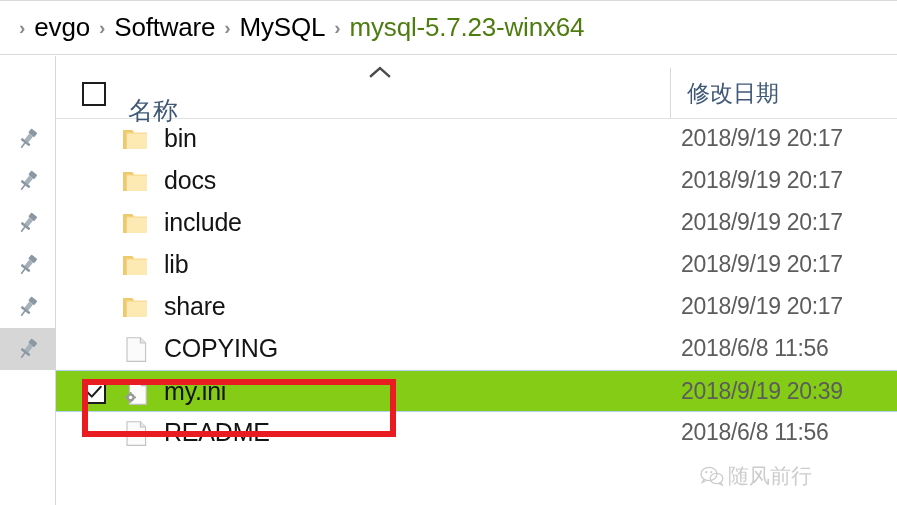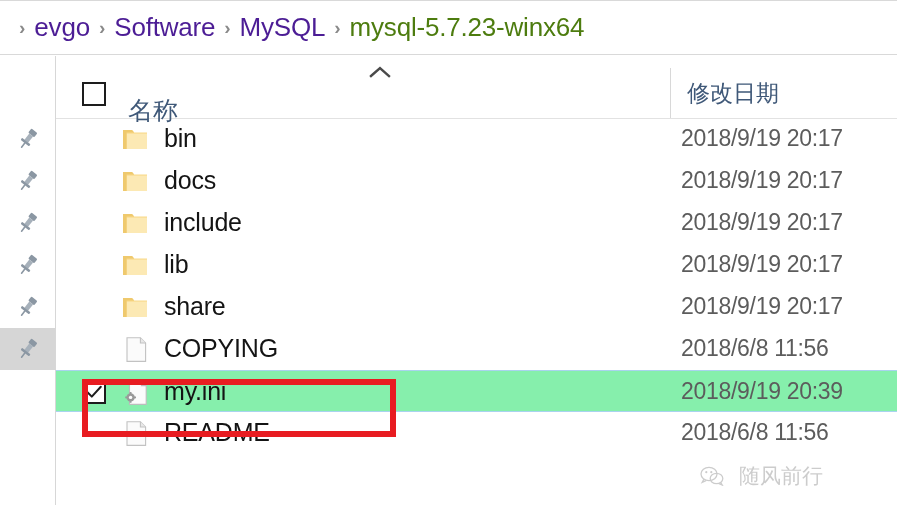--- a/index.html
+++ b/index.html
@@ -33,21 +33,21 @@
   .crumb-sep {
     color: #8a8a8a;
     font-size: 19px;
     font-weight: bold;
     padding: 0 9px;
     line-height: 1;
     user-select: none;
   }
   .crumb-label {
     font-size: 26px;
-    color: #4c1d95;
+    color: #000000;
     letter-spacing: -0.2px;
     white-space: nowrap;
   }
   .crumb-label.last {
     color: #4d7c0f;
   }
 
   
   .left-rail {
     position: absolute;
@@ -140,21 +140,21 @@
     left: 0;
     top: 62px;
     width: 841px;
   }
   .file-row {
     position: relative;
     height: 42px;
     width: 841px;
   }
   .file-row.selected {
-    background: #86efac;
+    background: #84cc16;
     border-top: 1px solid #a9d3ef;
     border-bottom: 1px solid #a9d3ef;
     box-sizing: border-box;
   }
   .row-check {
     position: absolute;
     left: 26px;
     top: 9px;
     width: 24px;
     height: 24px;
@@ -203,21 +203,21 @@
     z-index: 40;
   }
 
   
   .watermark {
     position: absolute;
     left: 700px;
     top: 462px;
     display: flex;
     align-items: center;
-    gap: 15px;
+    gap: 4px;
     opacity: 0.5;
     z-index: 30;
   }
   .watermark-text {
     font-size: 21px;
     color: #9a9a9a;
     white-space: nowrap;
   }
 </style>
 </head>

